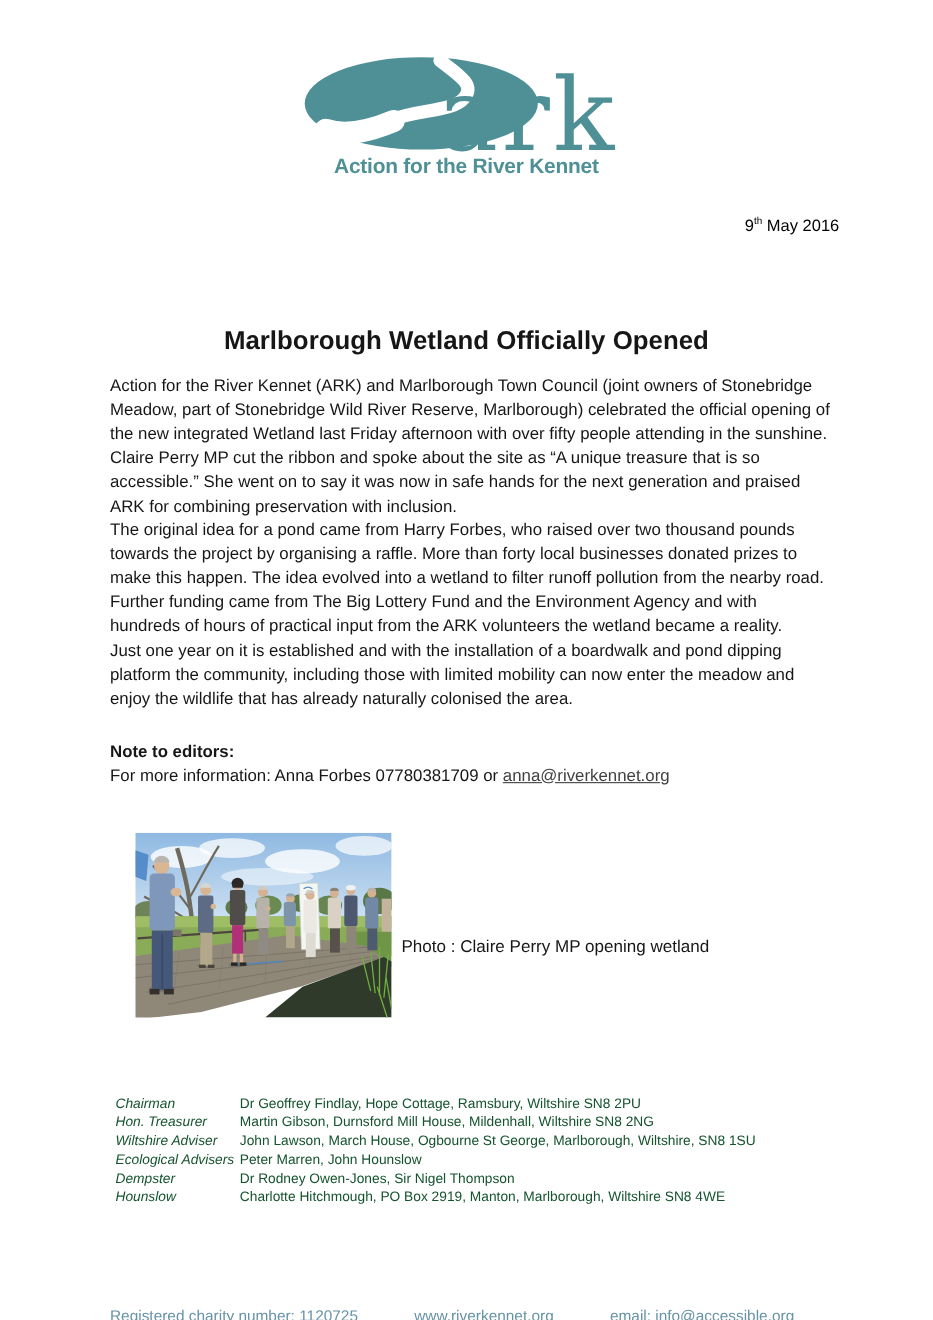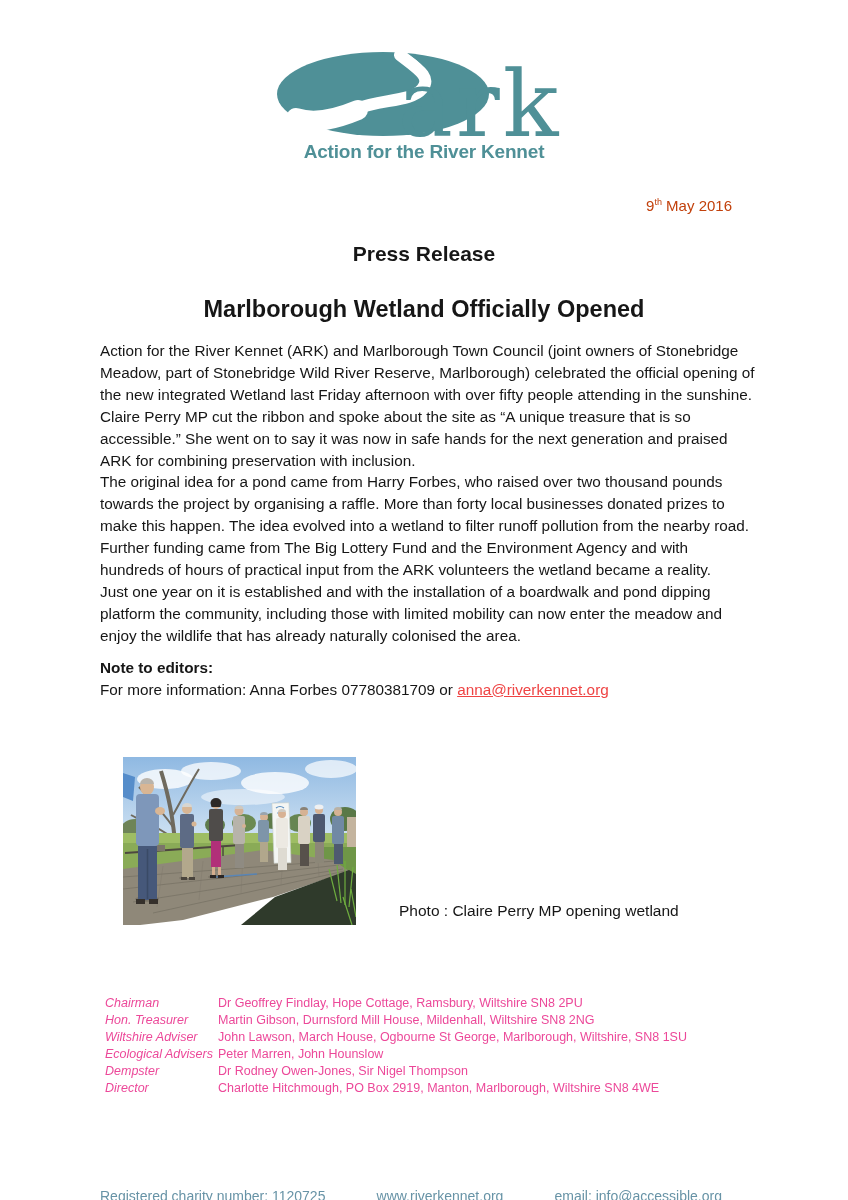--- a/index.html
+++ b/index.html
@@ -7,36 +7,36 @@
     position:relative;width:848px;height:1200px;background:#ffffff;
     font-family:"Liberation Sans",sans-serif;color:#161616;overflow:hidden;
   }
   
   .logo-svg{position:absolute;left:272px;top:48px;}
   .tagline{
     position:absolute;left:0;right:0;top:141px;text-align:center;
     font-size:19px;font-weight:600;letter-spacing:-0.2px;color:#4f9097;
   }
   
-  .date{position:absolute;top:197px;right:116px;font-size:15px;color:#c2410c;}
+  .date{position:absolute;top:197px;right:85px;font-size:15px;color:#000000;}
   .date sup{font-size:9px;vertical-align:super;line-height:0;}
   
   .h-press{position:absolute;left:0;right:0;top:242px;text-align:center;font-size:21px;font-weight:bold;}
   .h-title{position:absolute;left:0;right:0;top:296px;text-align:center;font-size:23.5px;font-weight:bold;}
   
   .body-text{position:absolute;left:100px;top:340px;width:655px;font-size:15.3px;line-height:21.9px;}
   .body-text p{margin:0;}
-  .note-block{margin-top:10px;}
+  .note-block{margin-top:26px;}
   .note-label{font-weight:bold;}
-  a.mail{color:#ef4444;text-decoration:underline;}
+  a.mail{color:#404040;text-decoration:underline;}
   
   .photo{position:absolute;left:123px;top:757px;width:233px;height:168px;}
-  .caption{position:absolute;left:365px;top:902px;font-size:15.5px;margin-left:34px;}
-  
-  .credits{position:absolute;left:105px;top:995px;font-size:12.5px;line-height:17px;color:#ec4899;}
+  .caption{position:absolute;left:365px;top:852px;font-size:15.5px;}
+  
+  .credits{position:absolute;left:105px;top:995px;font-size:12.5px;line-height:17px;color:#14532d;}
   .credit-row{display:grid;grid-template-columns:113px 1fr;}
   .credit-role{font-style:italic;}
   
   .footer{
     position:absolute;left:100px;top:1188px;width:622px;
     display:flex;justify-content:space-between;
     font-size:14px;color:#6793a6;
   }
 </style>
 </head>
@@ -51,21 +51,20 @@
       <path d="M86,62 C62,72 42,76 24,70" stroke-width="20"></path>
       <path d="M129,8 C140,13 147,18 149,25" stroke-width="8"></path>
     </g>
     <text x="126" y="88" font-family="DejaVu Serif, serif" font-size="92" letter-spacing="3" fill="#4f9097">ark</text>
   </svg>
 
   <div class="tagline">Action for the River Kennet</div>
 
   <div class="date"><span>9</span><sup>th</sup><span> May 2016</span></div>
 
-  <div class="h-press">Press Release</div>
   <div class="h-title">Marlborough Wetland Officially Opened</div>
 
   <div class="body-text">
     <p>Action for the River Kennet (ARK) and Marlborough Town Council (joint owners of Stonebridge Meadow, part of Stonebridge Wild River Reserve, Marlborough) celebrated the official opening of the new integrated Wetland last Friday afternoon with over fifty people attending in the sunshine.</p>
     <p>Claire Perry MP cut the ribbon and spoke about the site as “A unique treasure that is so accessible.” She went on to say it was now in safe hands for the next generation and praised ARK for combining preservation with inclusion.</p>
     <p>The original idea for a pond came from Harry Forbes, who raised over two thousand pounds towards the project by organising a raffle. More than forty local businesses donated prizes to make this happen. The idea evolved into a wetland to filter runoff pollution from the nearby road. Further funding came from The Big Lottery Fund and the Environment Agency and with hundreds of hours of practical input from the ARK volunteers the wetland became a reality.</p>
     <p>Just one year on it is established and with the installation of a boardwalk and pond dipping platform the community, including those with limited mobility can now enter the meadow and enjoy the wildlife that has already naturally colonised the area.</p>
     <div class="note-block">
       <div class="note-label">Note to editors:</div>
       <div><span>For more information: Anna Forbes 07780381709 or </span><a class="mail" href="#">anna@riverkennet.org</a></div>
@@ -228,21 +227,21 @@
       <span class="credit-role">Ecological Advisers</span>
       <span class="credit-value">Peter Marren, John Hounslow</span>
     </div>
     <div class="credit-row">
       <span class="credit-role">Dempster</span>
       <span class="credit-value">
         <div>Dr Rodney Owen-Jones, Sir Nigel Thompson</div>
       </span>
     </div>
     <div class="credit-row">
-      <span class="credit-role">Director</span>
+      <span class="credit-role">Hounslow</span>
       <span class="credit-value">Charlotte Hitchmough, PO Box 2919, Manton, Marlborough, Wiltshire SN8 4WE</span>
     </div>
   </div>
 
   <div class="footer">
     <span>Registered charity number: 1120725</span>
     <span>www.riverkennet.org</span>
     <span>email: info@accessible.org</span>
   </div>
 

